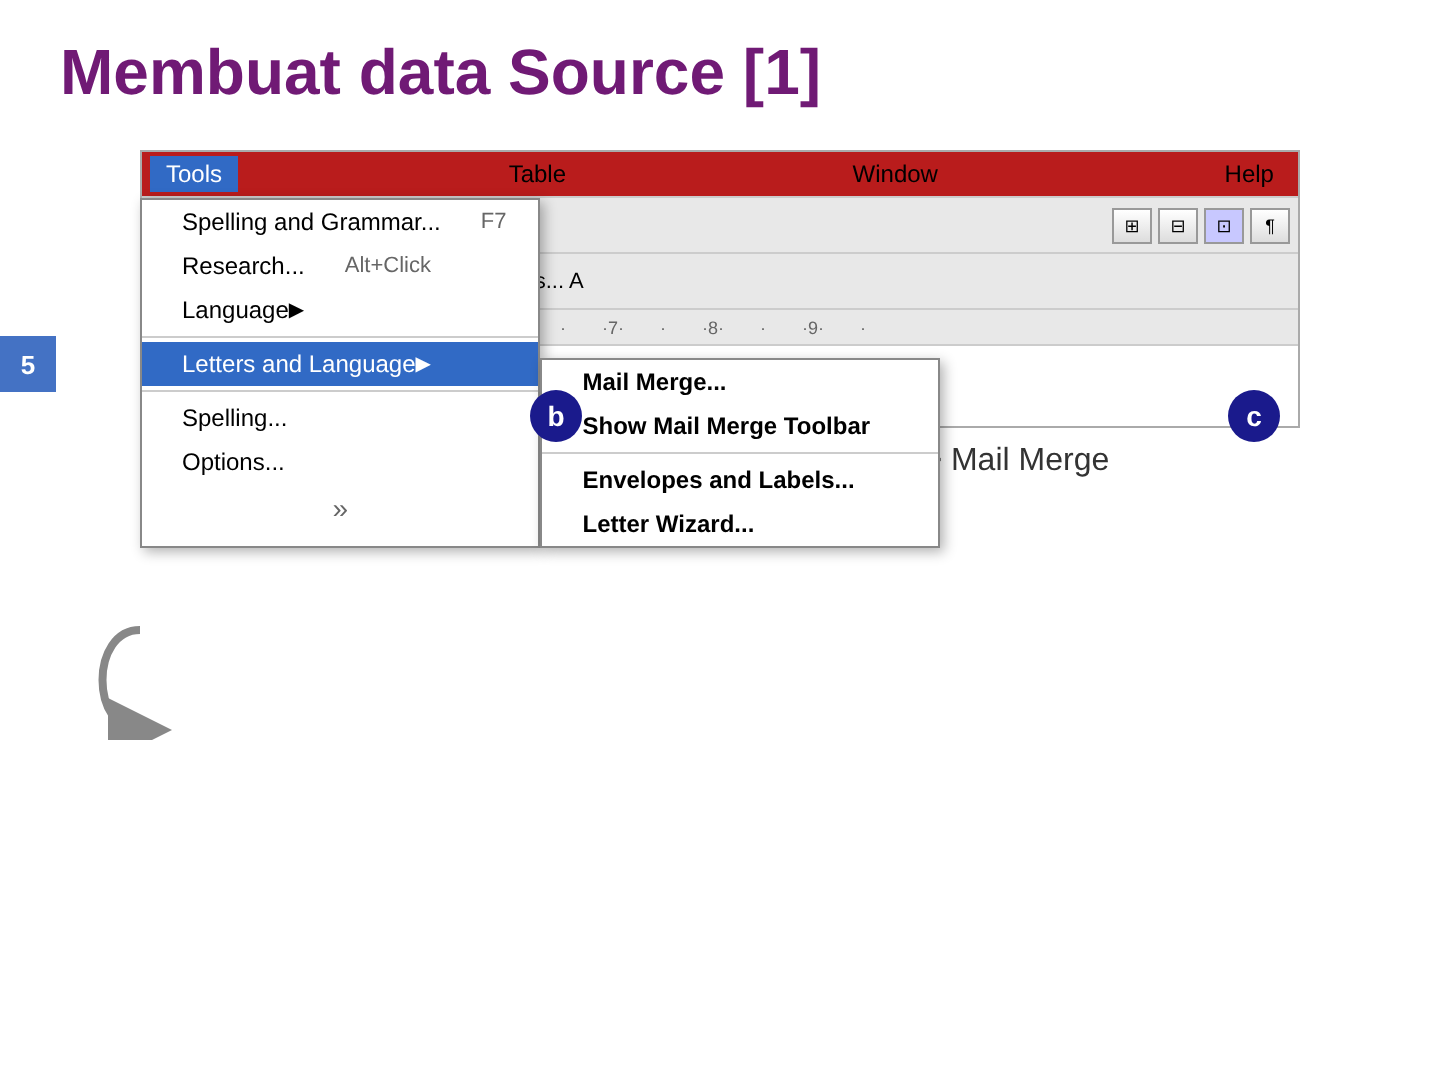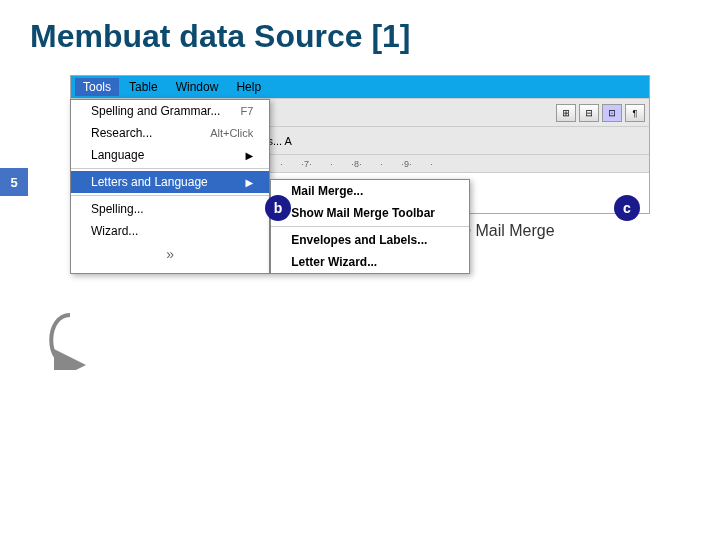--- a/index.html
+++ b/index.html
@@ -9,21 +9,21 @@
       background: #ffffff;
       font-family: Arial, sans-serif;
       overflow: hidden;
       position: relative;
     }
 
     
     .page-title {
       font-size: 32px;
       font-weight: bold;
-      color: #0c4a6e;
+      color: #701a75;
       padding: 18px 30px 10px 30px;
     }
 
     
     .slide-number {
       position: absolute;
       left: 0;
       top: 168px;
       width: 28px;
       height: 28px;
@@ -47,24 +47,25 @@
     
     .word-window {
       border: 1px solid #aaa;
       background: #f0f0f0;
       width: 580px;
     }
 
     
     .menu-bar {
       display: flex;
-      background: #0ea5e9;
+      background: #b91c1c;
       border-bottom: 1px solid #ccc;
       padding: 2px 4px;
       gap: 2px;
+      justify-content: space-between;
     }
     .menu-item {
       padding: 2px 8px;
       font-size: 12px;
       color: #000;
       cursor: pointer;
     }
     .menu-item.active {
       background: #316AC5;
       color: white;
@@ -128,21 +129,20 @@
       background: #fff;
       border: 1px solid #888;
       box-shadow: 2px 2px 6px rgba(0,0,0,0.3);
       min-width: 200px;
     }
     .dropdown-item {
       padding: 4px 16px 4px 20px;
       font-size: 12px;
       color: #000;
       display: flex;
-      justify-content: space-between;
       align-items: center;
       white-space: nowrap;
     }
     .dropdown-item:hover, .dropdown-item.active {
       background: #316AC5;
       color: white;
     }
     .dropdown-item.active {
       background: #316AC5;
       color: white;
@@ -349,21 +349,21 @@
       <div class="dropdown-separator"></div>
       <div class="dropdown-item active">
         <span>Letters and Language</span>
         <span class="dropdown-arrow">▶</span>
       </div>
       <div class="dropdown-separator"></div>
       <div class="dropdown-item">
         <span>Spelling...</span>
       </div>
       <div class="dropdown-item">
-        <span>Wizard...</span>
+        <span>Options...</span>
       </div>
       <div style="text-align:center;padding:4px;font-size:14px;color:#666;">»</div>
     </div>
 
     <div class="sub-dropdown">
       <div class="dropdown-item">
         <span>Mail Merge...</span>
       </div>
       <div class="dropdown-item">
         <span>Show Mail Merge Toolbar</span>

